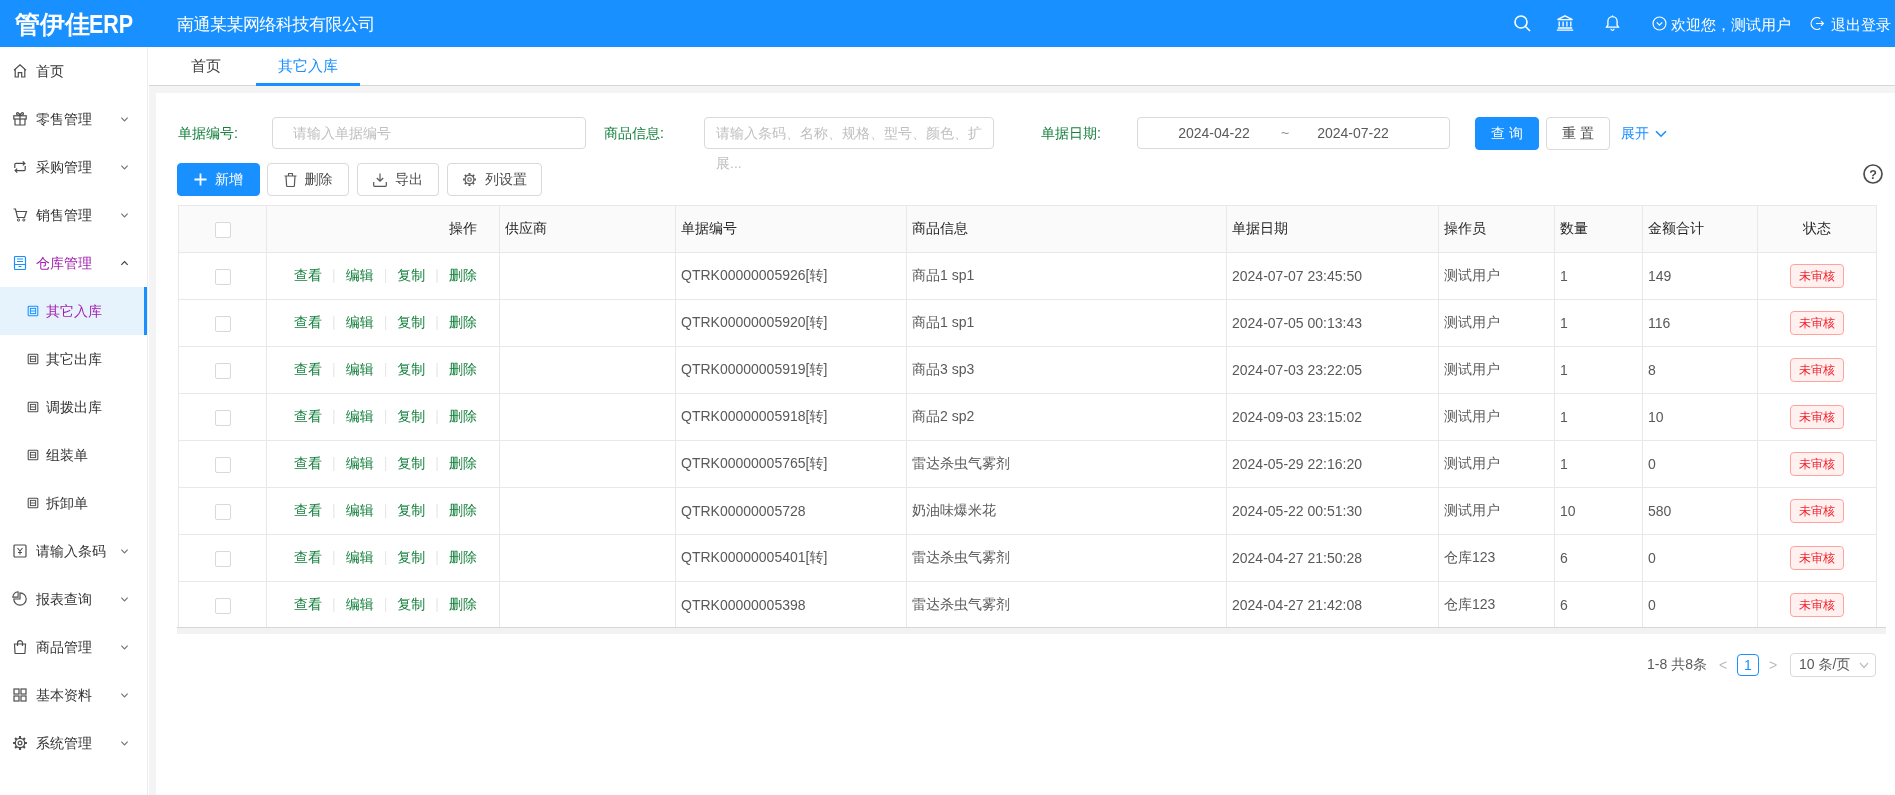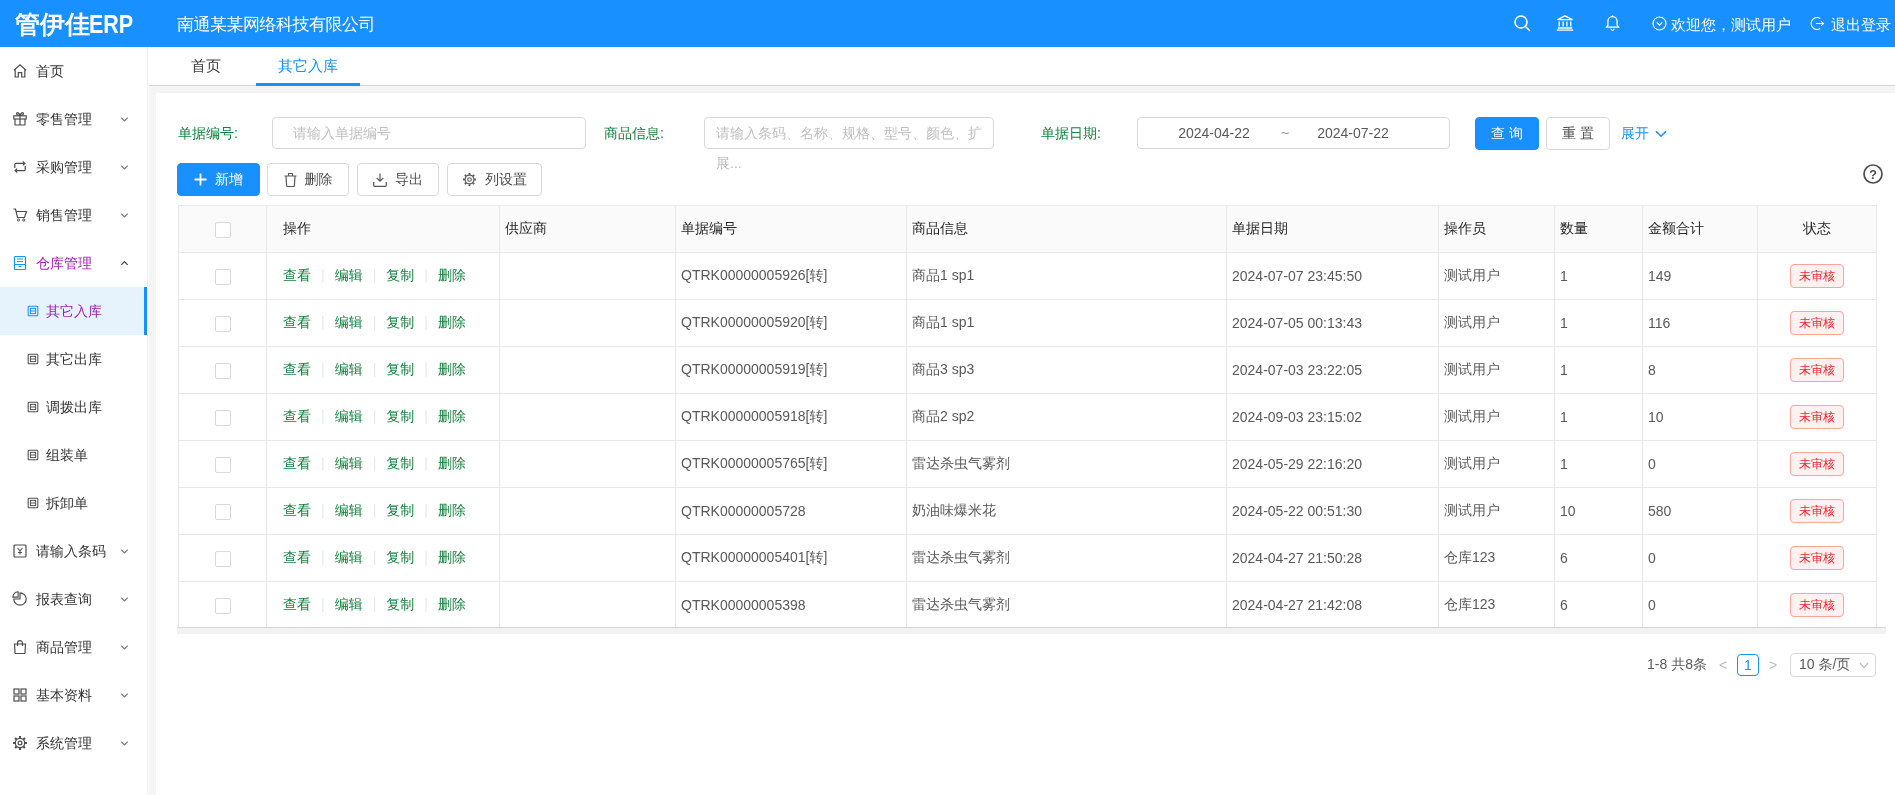--- a/index.html
+++ b/index.html
@@ -31,21 +31,21 @@
 .panel { position:absolute; left:156px; top:93px; width:1739px; height:702px; background:#fff; }
 
 .flabel { position:absolute; height:32px; line-height:32px; color:#15803d; font-size:14px; }
 .finput { position:absolute; height:32px; border:1px solid #d9d9d9; border-radius:4px; background:#fff; line-height:30px; padding-left:11px; color:#bfbfbf; font-size:14px; }
 .btn { position:absolute; height:33px; border:1px solid #d9d9d9; border-radius:4px; background:#fff; color:#4d4d4d; font-size:14px; display:flex; align-items:center; justify-content:center; }
 .btn.primary { background:#1890ff; border-color:#1890ff; color:#fff; }
 
 .tbl { position:absolute; left:22px; top:112px; border-collapse:collapse; table-layout:fixed; }
 .tbl th, .tbl td { border:1px solid #e8e8e8; height:47px; padding:0 5px; font-weight:normal; text-align:left; font-size:14px; color:#595959; overflow:hidden; white-space:nowrap; }
 .tbl th { background:#fafafa; color:#262626; font-weight:500; }
-.tbl td.ops, .tbl th.ops { text-align:left; padding:0 16px; }
+.tbl td.ops, .tbl th.ops { text-align:right; padding:0 22px; }
 .tbl .cbc { text-align:center; padding:0; }
 .cb { display:inline-block; width:16px; height:16px; border:1px solid #d9d9d9; border-radius:2px; background:#fff; vertical-align:middle; }
 a.lk { color:#15803d; text-decoration:none; }
 .sep { color:#e8e8e8; margin:0 10px; }
 .badge { display:inline-block; height:24px; line-height:22px; padding:0 8px; border:1px solid #ffa39e; background:#fff1f0; color:#f5222d; border-radius:4px; font-size:12px; }
 
 .pag { position:absolute; top:560px; right:19px; height:24px; display:flex; align-items:center; color:#595959; font-size:14px; }
 .pag .total { margin-right:7px; }
 .pag .pbtn { width:18px; height:24px; display:flex; align-items:center; justify-content:center; color:#bbb; }
 .pag .pnum { width:22px; height:22px; border:1px solid #1890ff; border-radius:4px; color:#1890ff; display:flex; align-items:center; justify-content:center; margin:0 5px; }

